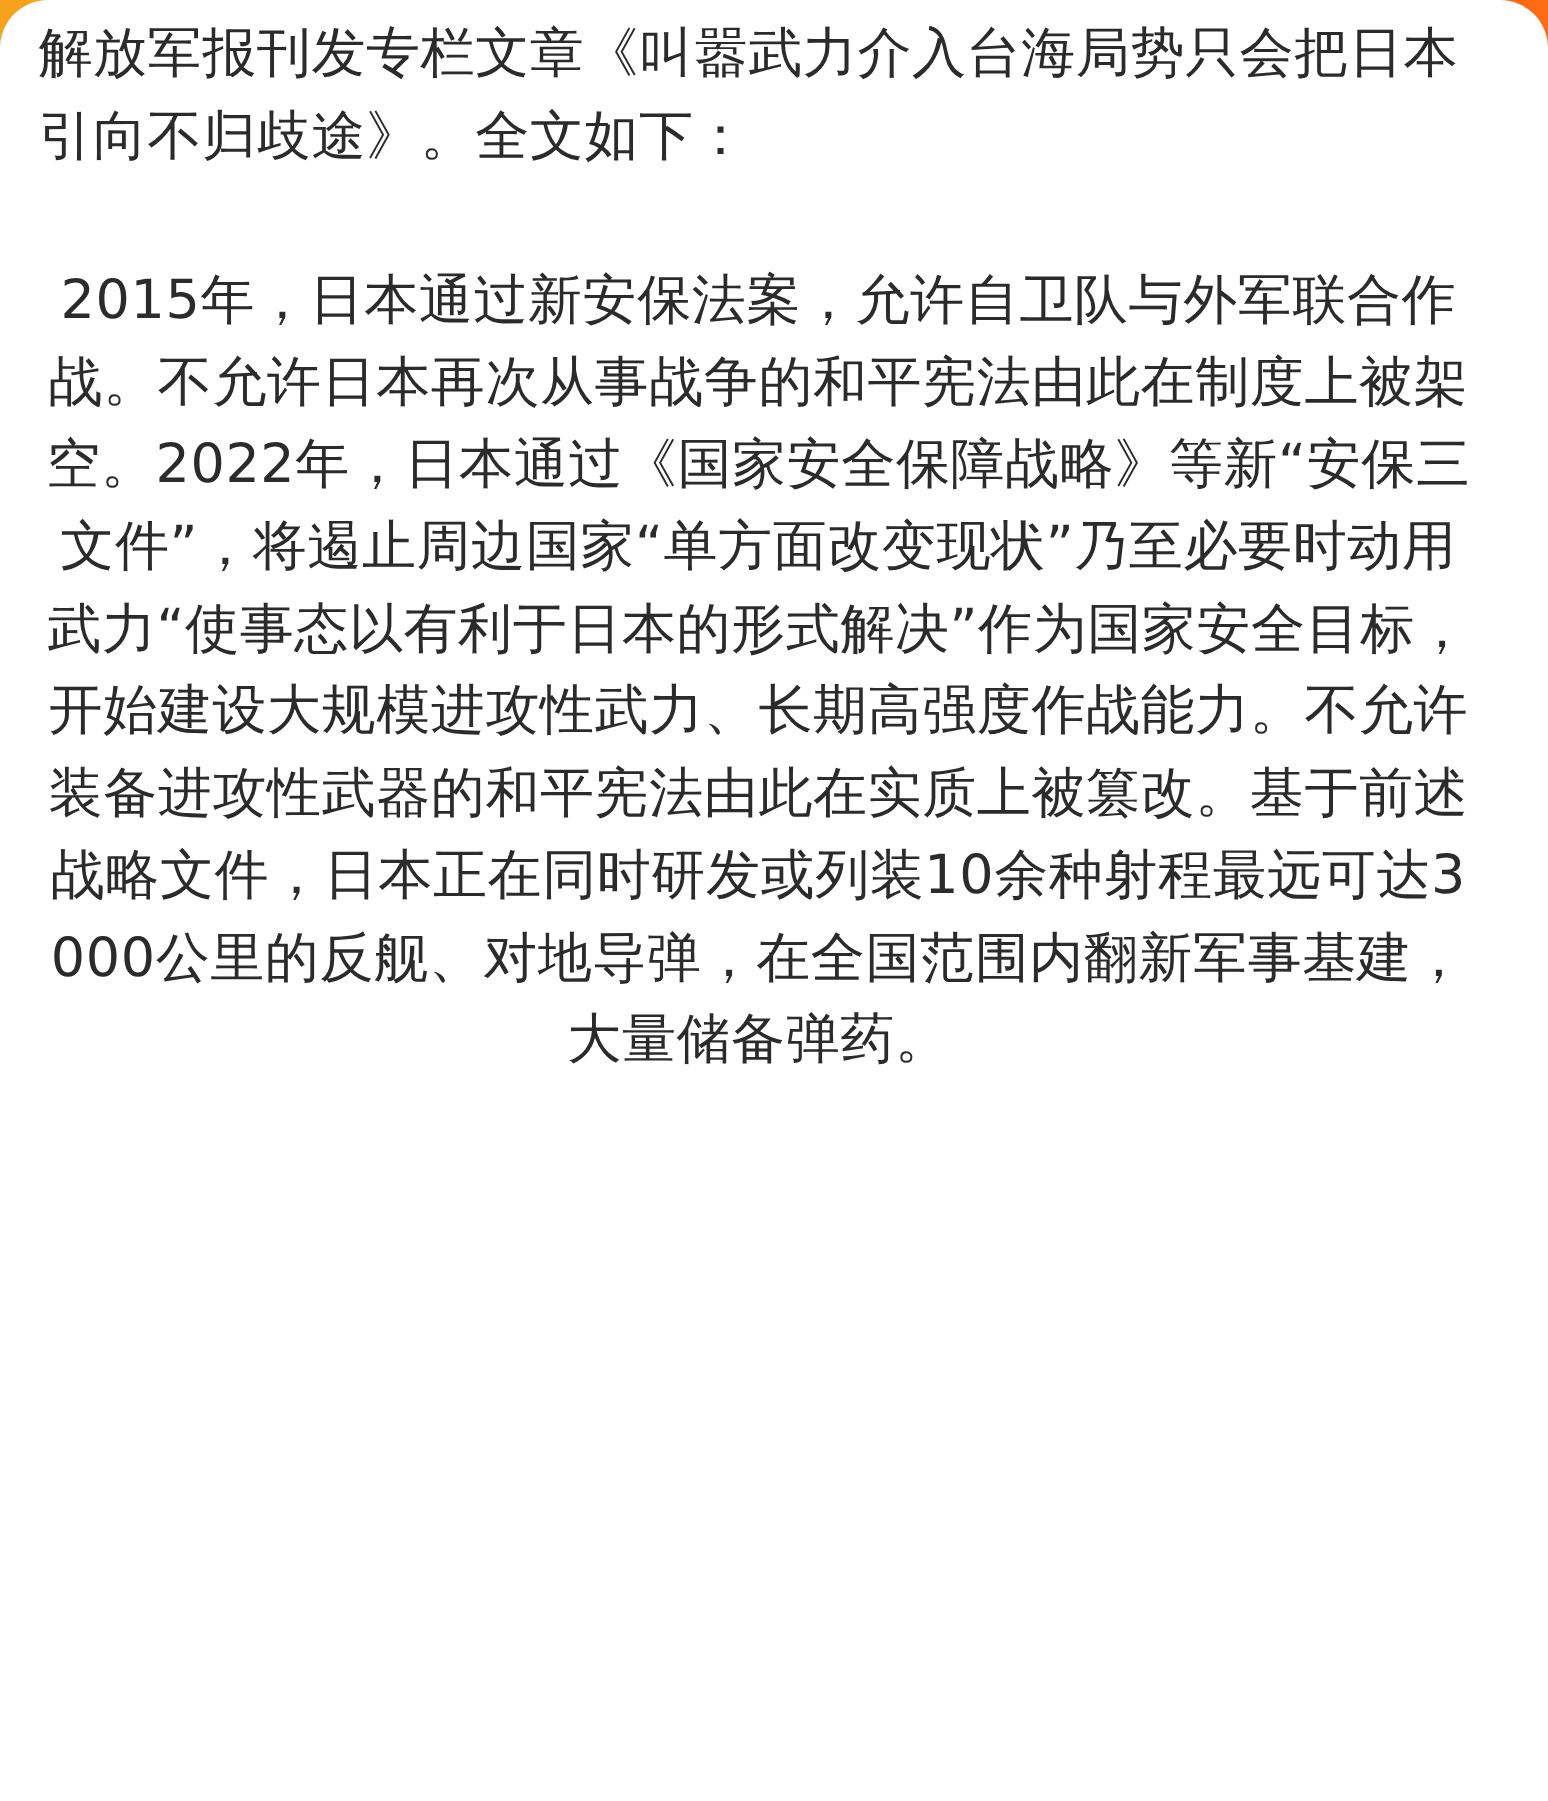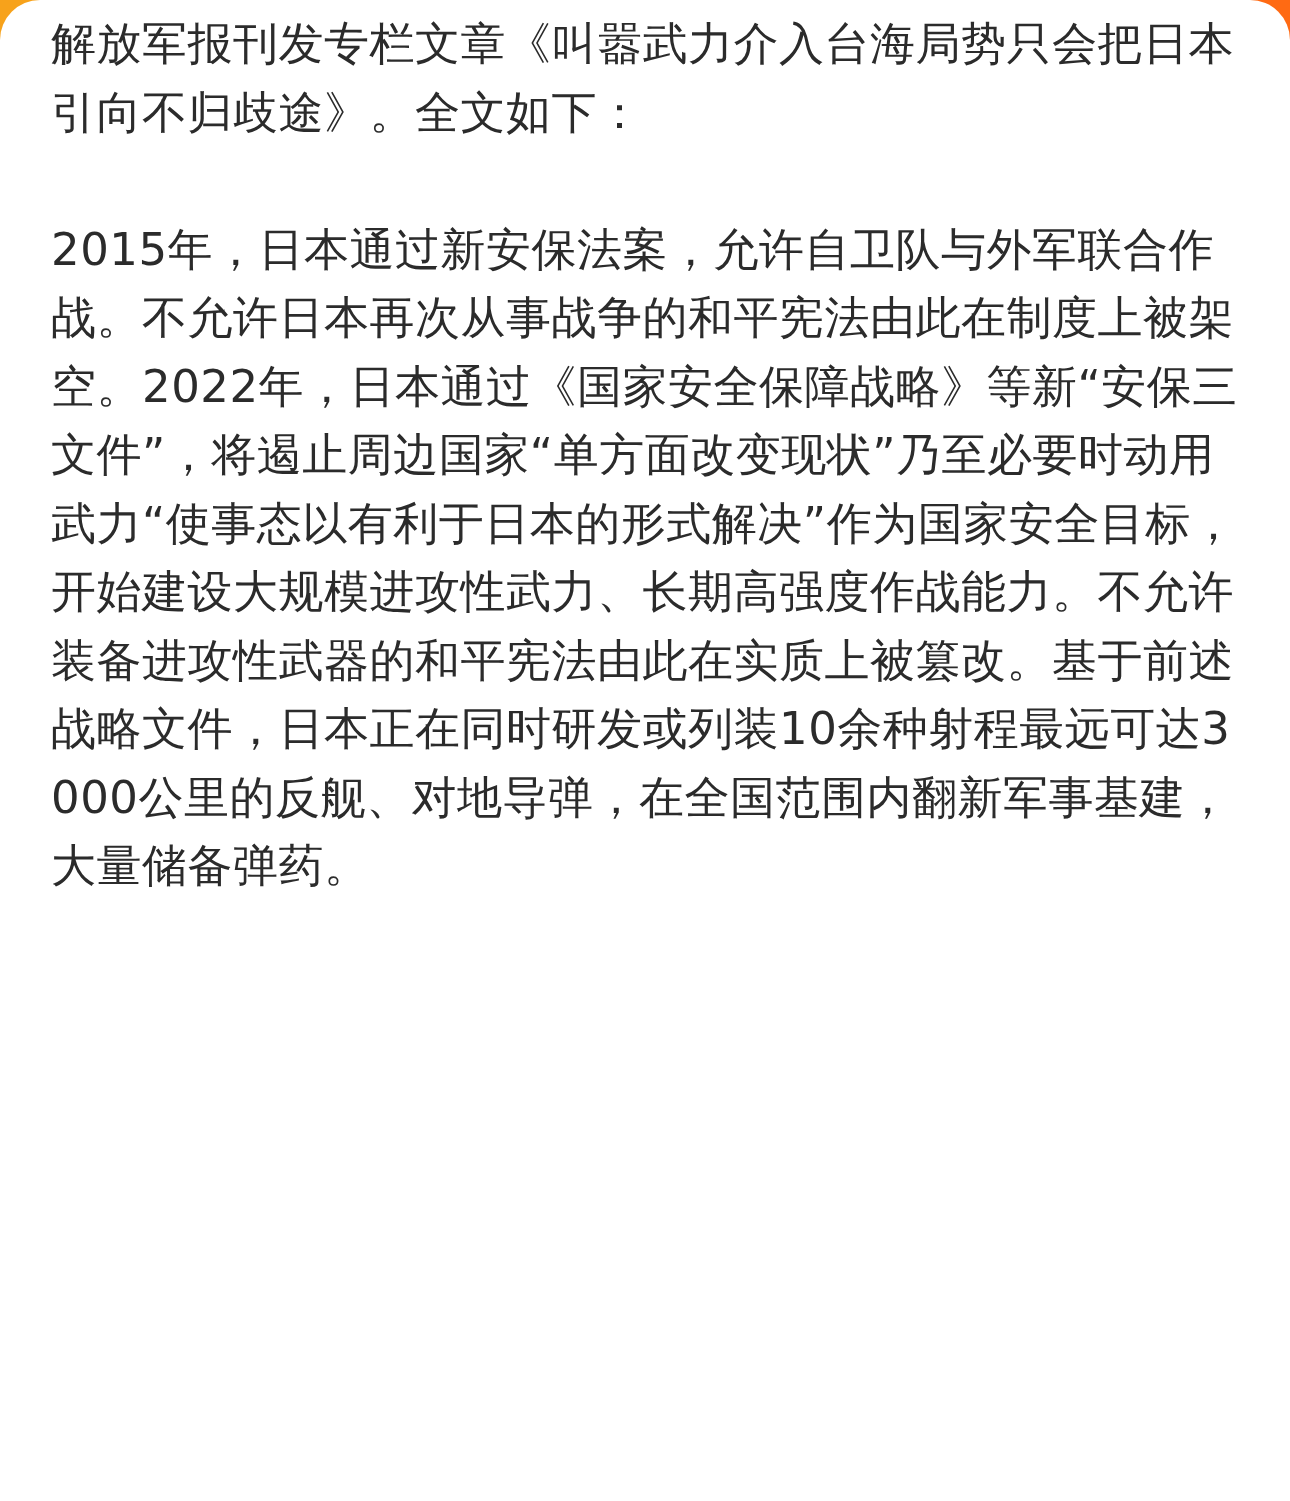--- a/index.html
+++ b/index.html
@@ -29,34 +29,34 @@
     .card {
       position: absolute;
       left: 0; top: 0;
       width: 1290px; height: 1501px;
       background: #ffffff;
       border-top-left-radius: 40px;
       border-top-right-radius: 40px;
     }
     .article {
       position: absolute;
-      left: 51px;
+      left: 32px;
       top: 10px;
       width: 1200px;
       color: #2b2b2b;
       font-size: 45px;
       line-height: 68.5px;
       letter-spacing: 0.5px;
     }
     .para {
       margin: 0 0 68.5px 0;
       white-space: normal;
       word-break: break-all;
     }
-    .para:last-child { margin-bottom: 0; }
+    .para:last-child { margin-bottom: 0; text-align: center; }
   </style>
 </head>
 <body>
 
 <div class="corner-left"></div>
 <div class="corner-right"></div>
 
 <div class="card">
   <div class="article">
     <p class="para">解放军报刊发专栏文章《叫嚣武力介入台海局势只会把日本引向不归歧途》。全文如下：</p>

